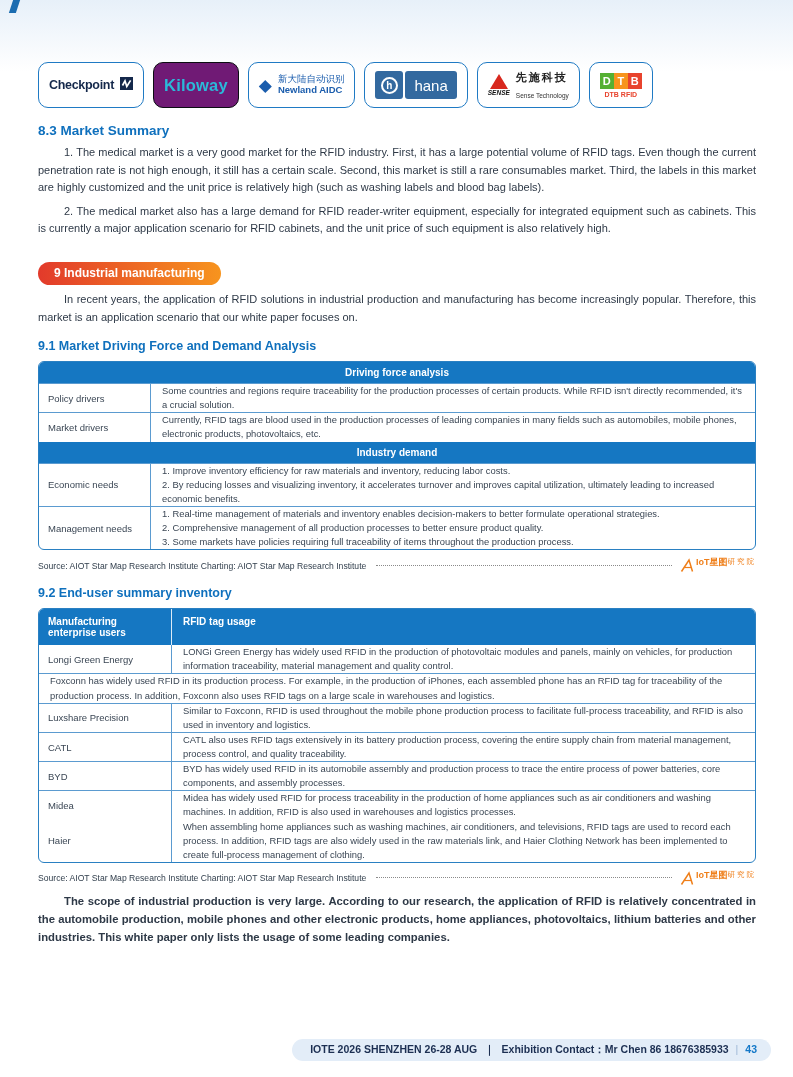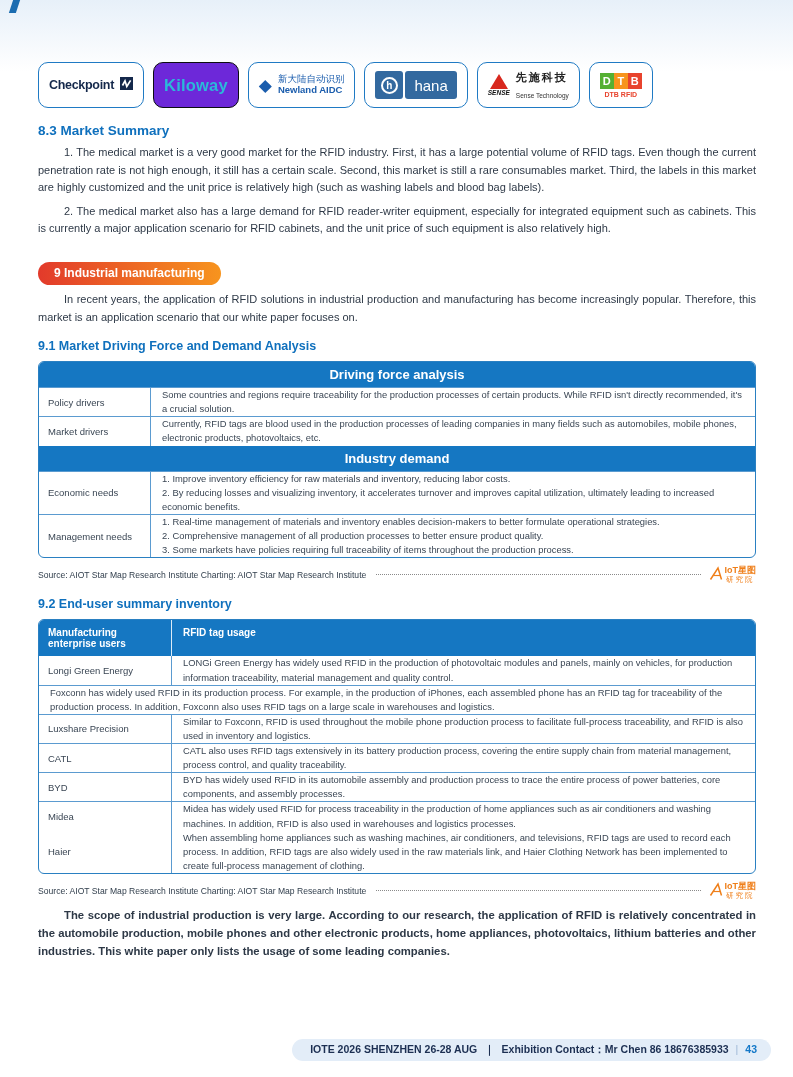--- a/index.html
+++ b/index.html
@@ -9,21 +9,21 @@
   .top-tint { position:absolute; top:0; left:0; right:0; height:78px;
               background:linear-gradient(180deg,#e7f0f9 0%, rgba(255,255,255,0) 92%); }
   .corner-accent { position:absolute; top:0; left:11px; width:7px; height:13px;
                    background:#1b6cb0; transform:skewX(-18deg); }
 
   
   .logo-row { position:relative; display:flex; gap:9px; padding:14px 0 0 38px; align-items:flex-start; }
   .logo-box { height:46px; border:1.6px solid #1f7ac4; border-radius:10px; background:#fff;
               display:flex; align-items:center; justify-content:center; gap:6px; padding:8px 10px;margin-top:48px; }
   .cp-text { font-weight:bold; font-size:12.5px; color:#14284b; letter-spacing:-0.3px; }
-  .logo-kiloway { background:#6d28d9; border-color:#0c0c12; }
+  .logo-kiloway { background:#701a75; border-color:#0c0c12; }
   .kiloway-text { color:#2bb9d9; font-weight:bold; font-size:16.5px; letter-spacing:0.2px; }
   .nl-diamond { color:#1b5dad; font-size:17px; line-height:1; }
   .nl-col { display:flex; flex-direction:column; line-height:1.15; }
   .nl-cn { font-size:9.5px; font-weight:normal; color:#1b5dad; }
   .nl-en { font-size:9.5px; font-weight:bold; color:#1b5dad; }
   .hana-wrap { display:flex; gap:2px; align-items:stretch; }
   .hana-iconbox { width:28px; height:28px; background:#33699f; border-radius:3px;
                   display:flex; align-items:center; justify-content:center; }
   .hana-circle { width:17px; height:17px; border:2px solid #fff; border-radius:50%;
                  display:flex; align-items:center; justify-content:center;
@@ -50,39 +50,39 @@
   .sec-h2 { color:#0f70bd; font-size:13.5px; font-weight:bold; margin-top:15px; }
   .sec-h3 { color:#0f70bd; font-size:12.5px; font-weight:bold; margin-top:13px; }
   .body-p { font-size:11px; line-height:1.6; color:#2e3947; text-align:justify; text-indent:26px; margin-top:6px; }
   .badge { display:inline-block; margin-top:24px; padding:4px 16px 5px;
            border-radius:13px; background:linear-gradient(90deg,#e23a2b 0%,#f7941e 100%);
            color:#fff; font-weight:bold; font-size:12px; }
   .closing { font-weight:bold; font-size:11.3px; margin-top:6px; }
 
   
   .tbl { margin-top:8px; border:1.5px solid #2a80c2; border-radius:6px; overflow:hidden; background:#fff; }
-  .band { background:#1577c2; color:#fff; font-weight:bold; font-size:13px; text-align:center; padding:5px 0; }
+  .band { background:#1577c2; color:#fff; font-weight:bold; font-size:10px; text-align:center; padding:5px 0; }
   .trow { display:flex; border-top:1px solid #5b9bd0; }
   .trow.no-sep { border-top:none; }
   .tlabel { flex:0 0 112px; display:flex; align-items:center; padding:4px 9px;
             font-size:9.5px; color:#3a4654; border-right:1px solid #5b9bd0; }
   .tbl2 .tlabel { flex:0 0 133px; }
   .tcell { flex:1; padding:0 11px; font-size:9.4px; line-height:1.5; color:#3a4654;
            display:flex; flex-direction:column; justify-content:center; white-space:pre-line; }
   .thead2 { display:flex; background:#1577c2; }
   .th { color:#fff; font-weight:bold; font-size:10px; padding:7px 9px; }
   .th1 { flex:0 0 133px; border-right:1px solid rgba(255,255,255,0.85); }
   .th2 { flex:1; padding-left:11px; }
 
   
   .source-row { display:flex; align-items:center; gap:6px; margin-top:8px; }
   .src-text { font-size:8.6px; color:#33404e; white-space:nowrap; }
   .leader { flex:1; border-bottom:1.6px dotted #8a8a8a; height:2px; margin:0 2px 2px 4px; }
   .aiot-logo { display:flex; align-items:flex-start; gap:1px; color:#ef7f1a; line-height:1.1; }
-  .aiot-col { display:flex; flex-direction:column; }
+  .aiot-col { display:flex; flex-direction:row; }
   .aiot-line1 { font-size:9px; font-weight:bold; }
   .aiot-line2 { font-size:7.5px; letter-spacing:2px; text-align:center; }
 
   
   .footer { position:absolute; right:22px; bottom:16px; background:#e3edf8; border-radius:12px;
             padding:4px 14px 4px 18px; display:flex; align-items:flex-start; gap:7px;
             font-size:10.5px; font-weight:bold; color:#1c2f52; }
   .footer .pipe { color:#1c2f52; }
   .footer .pipe2 { color:#9db7d6; font-weight:normal; }
   .page-num { color:#1478c8; }

